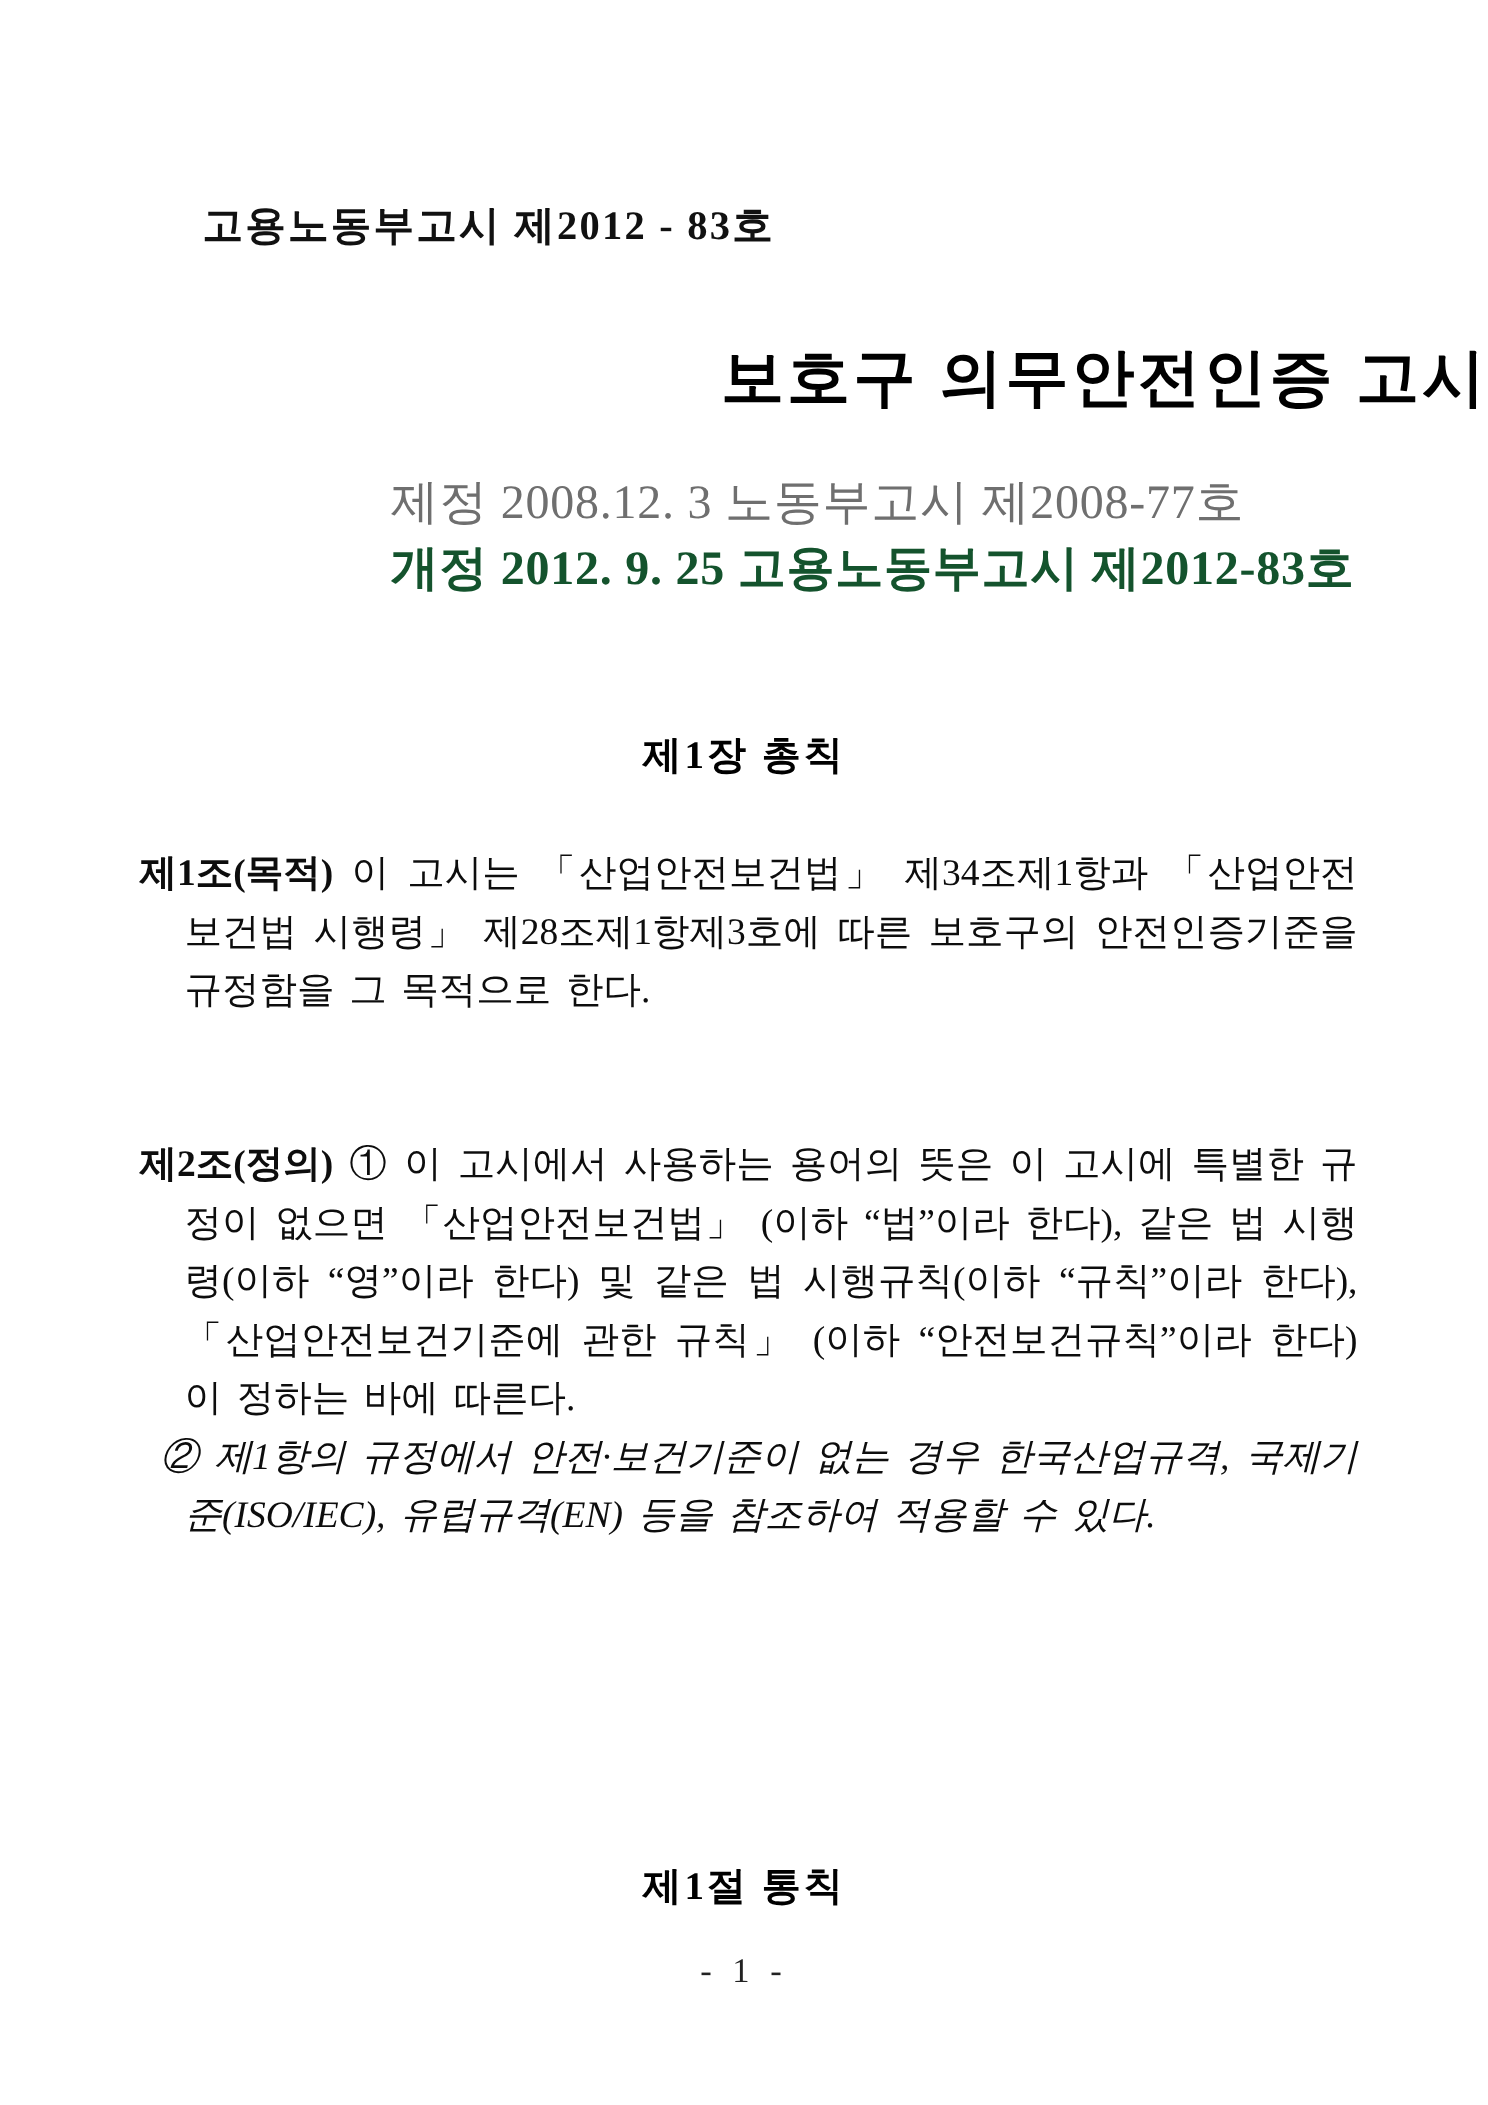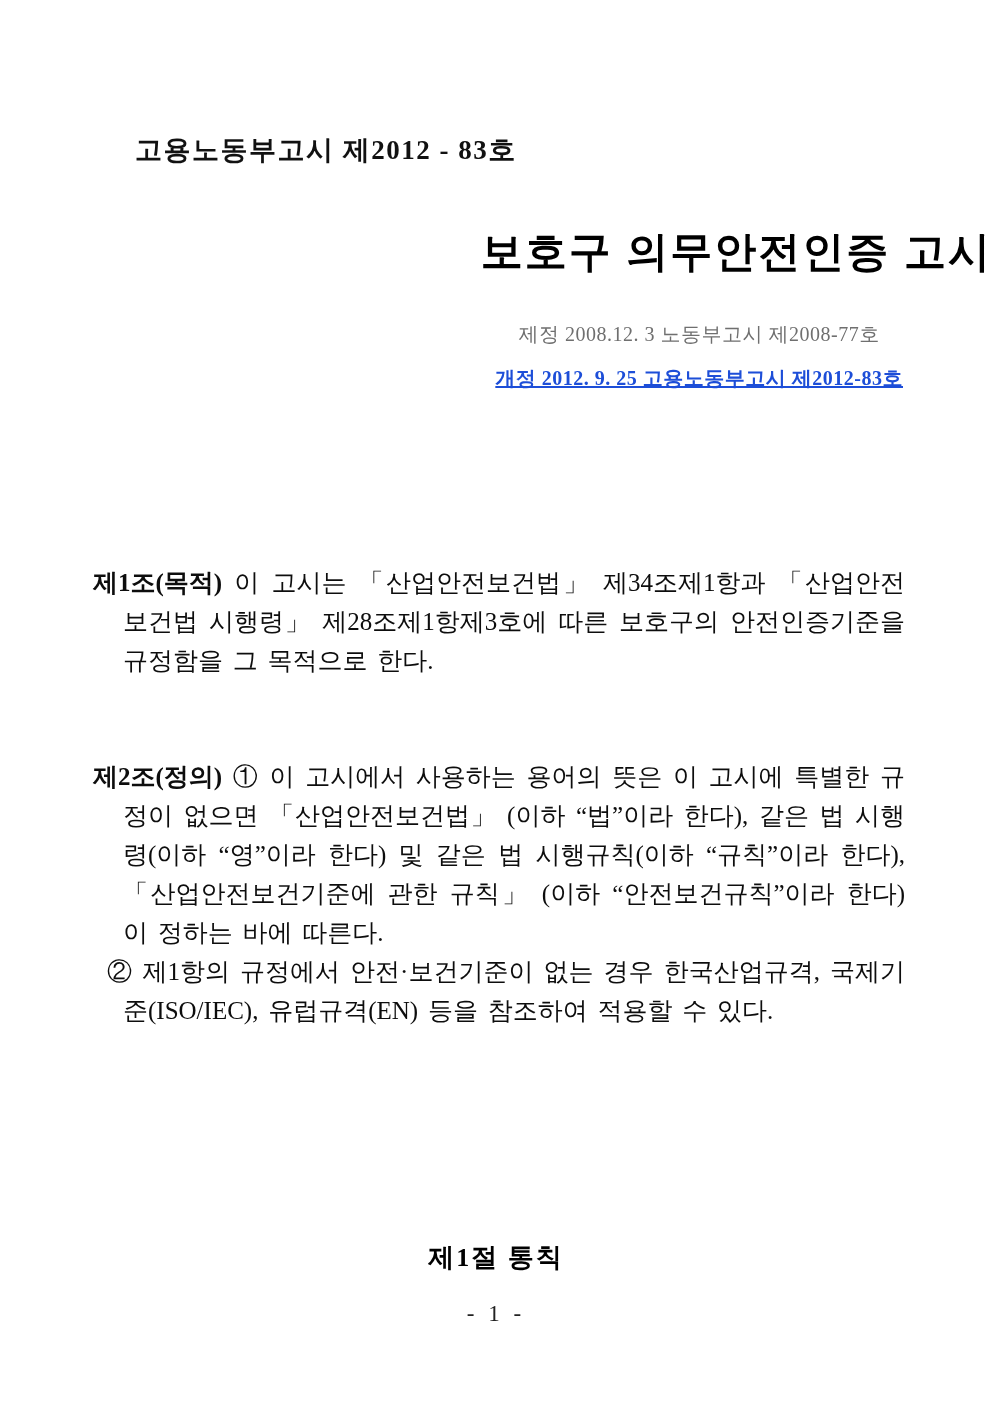--- a/index.html
+++ b/index.html
@@ -36,28 +36,28 @@
     font-family: "Liberation Sans", "DejaVu Sans", sans-serif;
     font-size: 42px;
     font-weight: 800;
     letter-spacing: 2px;
     color: #000000;
   }
   .revisions {
     position: absolute;
     right: 89px;
     top: 312px;
-    text-align: center;
-    font-size: 20px;
+    text-align: left;
+    font-size: 32px;
     line-height: 44px;
     letter-spacing: 0.5px;
     white-space: nowrap;
   }
   .rev.muted { color: #6f6f6f; }
-  .rev.strong { color: #1d4ed8; font-weight: bold; text-decoration: underline; }
+  .rev.strong { color: #14532d; font-weight: bold; }
   .chapter-heading, .section-heading {
     position: absolute;
     left: 0;
     right: 0;
     margin: 0;
     text-align: center;
     font-size: 26px;
     font-weight: bold;
     letter-spacing: 2px;
     color: #000000;
@@ -80,20 +80,21 @@
   .article {
     margin: 0;
     padding-left: 30px;
     text-indent: -30px;
   }
   .article .lead { font-weight: bold; }
   .clause {
     margin: 0;
     padding-left: 30px;
     text-indent: -16px;
+    font-style: italic;
   }
   .page-number {
     position: absolute;
     left: 0;
     right: 0;
     top: 1301px;
     text-align: center;
     font-size: 23px;
     letter-spacing: 4px;
     color: #222222;
@@ -106,20 +107,21 @@
 
   <div class="doc-number">고용노동부고시 제2012 - 83호</div>
 
   <h1 class="title">보호구 의무안전인증 고시</h1>
 
   <div class="revisions">
     <div class="rev muted">제정 2008.12. 3 노동부고시 제2008-77호</div>
     <div class="rev strong">개정 2012. 9. 25 고용노동부고시 제2012-83호</div>
   </div>
 
+  <h2 class="chapter-heading chapter-1">제1장 총칙</h2>
 
   <div class="body-block article-1">
     <p class="article"><span class="lead">제1조(목적)</span><span> 이 고시는 「산업안전보건법」 제34조제1항과 「산업안전보건법 시행령」 제28조제1항제3호에 따른 보호구의 안전인증기준을 규정함을 그 목적으로 한다.</span></p>
   </div>
 
   <div class="body-block article-2">
     <p class="article"><span class="lead">제2조(정의)</span><span> ① 이 고시에서 사용하는 용어의 뜻은 이 고시에 특별한 규정이 없으면 「산업안전보건법」 (이하 “법”이라 한다), 같은 법 시행령(이하 “영”이라 한다) 및 같은 법 시행규칙(이하 “규칙”이라 한다), 「산업안전보건기준에 관한 규칙」 (이하 “안전보건규칙”이라 한다)이 정하는 바에 따른다.</span></p>
     <p class="clause">② 제1항의 규정에서 안전·보건기준이 없는 경우 한국산업규격, 국제기준(ISO/IEC), 유럽규격(EN) 등을 참조하여 적용할 수 있다.</p>
   </div>
 

